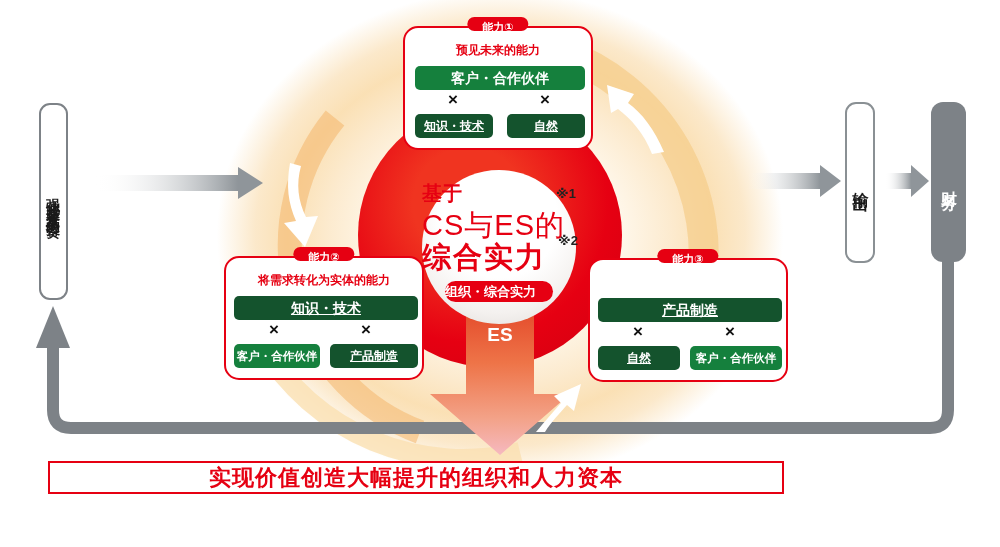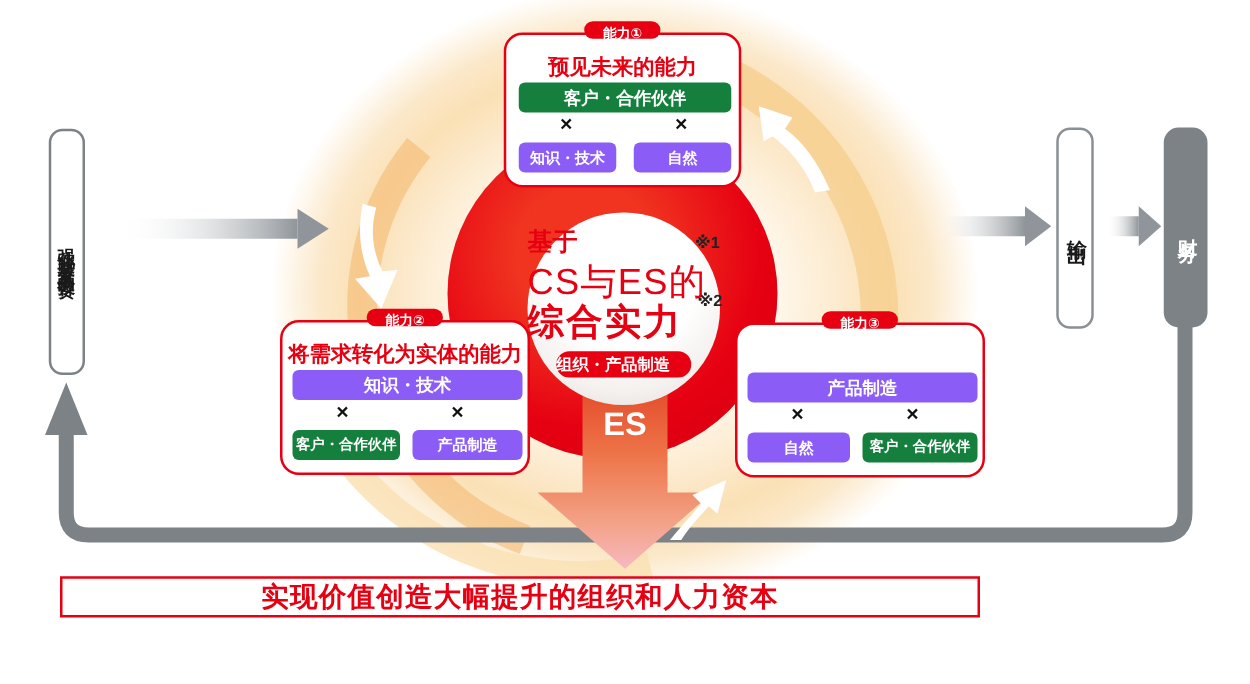--- a/index.html
+++ b/index.html
@@ -41,24 +41,24 @@
   .fnote{position:absolute;font-size:13px;color:#222;font-weight:bold;}
   .fnote1{left:556px;top:186px;}
   .fnote2{left:558px;top:233px;}
   
   .card{position:absolute;background:#fff;border:2px solid #e60012;border-radius:15px;}
   .badge{
     position:absolute;top:-11px;left:50%;transform:translateX(-50%);
     background:#e60012;color:#fff;border-radius:11px;height:14px;line-height:21px;
     padding:0 15px;font-size:11px;font-weight:bold;white-space:nowrap;
   }
-  .card-title{position:absolute;top:14px;left:0;width:100%;text-align:center;color:#e60012;font-weight:bold;font-size:17px;white-space:nowrap;}
+  .card-title{position:absolute;top:14px;left:0;width:100%;text-align:center;color:#e60012;font-weight:bold;font-size:12px;white-space:nowrap;}
   .pbox{position:absolute;border-radius:5px;color:#fff;font-weight:bold;text-align:center;height:24px;line-height:24px;white-space:nowrap;}
   .p-orange{background:#15803d;}
-  .p-gray{background:#8b5cf6;}
+  .p-gray{background:#14532d;text-decoration:underline;}
   .row-primary{top:38px;font-size:14px;}
   .row-factor{top:86px;font-size:12px;}
   .cross{position:absolute;top:62px;width:24px;text-align:center;color:#111;font-weight:bold;font-size:17px;}
   
   .card-top{left:403px;top:26px;width:190px;height:124px;}
   .card-top .row-primary{left:10px;width:170px;}
   .card-top .f1{left:10px;width:78px;}
   .card-top .f2{left:102px;width:78px;}
   .card-top .x1{left:36px;} .card-top .x2{left:128px;}
   .card-left{left:224px;top:256px;width:200px;height:124px;}
@@ -66,21 +66,21 @@
   .card-left .f1{left:8px;width:86px;font-size:11.5px;}
   .card-left .f2{left:104px;width:88px;}
   .card-left .x1{left:36px;} .card-left .x2{left:128px;}
   .card-right{left:588px;top:258px;width:200px;height:124px;}
   .card-right .row-primary{left:8px;width:184px;}
   .card-right .f1{left:8px;width:82px;}
   .card-right .f2{left:100px;width:92px;font-size:11.5px;}
   .card-right .x1{left:36px;} .card-right .x2{left:128px;}
   
   .cyc{position:absolute;width:120px;left:440px;text-align:center;font-weight:bold;}
-  .cyc-es{top:324px;font-size:26px;color:#fff;}
+  .cyc-es{top:324px;font-size:19px;color:#fff;}
   .cyc-cs{top:372px;font-size:23px;color:#f0832a;}
   .cyc-loop{top:418px;font-size:17px;color:#8d8d8d;letter-spacing:2px;}
   
   .vbox{
     position:absolute;background:#fff;border-radius:11px;
     display:flex;align-items:center;justify-content:center;
     writing-mode:vertical-rl;text-orientation:upright;
     font-weight:bold;color:#1a1a1a;
   }
   .invest-box{left:39px;top:103px;width:29px;height:197px;border:2px solid #7d8287;font-size:14px;letter-spacing:3px;}
@@ -140,21 +140,21 @@
         <stop offset="1" stop-color="#f6b9c0"></stop>
       </linearGradient>
     </defs>
     <polygon points="466,288 534,288 534,394 570,394 500,455 430,394 466,394" fill="url(#gDown)"></polygon>
   </svg>
 
   <div class="center-circle">
     <div class="center-l1">基于</div>
     <div class="center-l2">CS与ES的</div>
     <div class="center-l3">综合实力</div>
-    <div class="center-pill">组织・产品制造</div>
+    <div class="center-pill">组织・综合实力</div>
   </div>
   <div class="fnote fnote1">※1</div>
   <div class="fnote fnote2">※2</div>
 
   <div class="cyc cyc-es">ES</div>
 
   <svg class="layer" width="1000" height="547" viewBox="0 0 1000 547">
     <path d="M290,163 C286,186 288,203 296,221 L284,223 L305,247 L318,216 L306,217 C298,201 296,184 301,166 Z" fill="#fff"></path>
     <path d="M664,152 C654,129 642,113 628,103 L634,94 L607,85 L611,113 L618,109 C631,119 644,133 652,154 Z" fill="#fff"></path>
     <path d="M536,432 C546,420 554,411 561,403 L554,396 L581,384 L574,411 L567,405 C560,413 551,422 545,432 Z" fill="#fff"></path>

